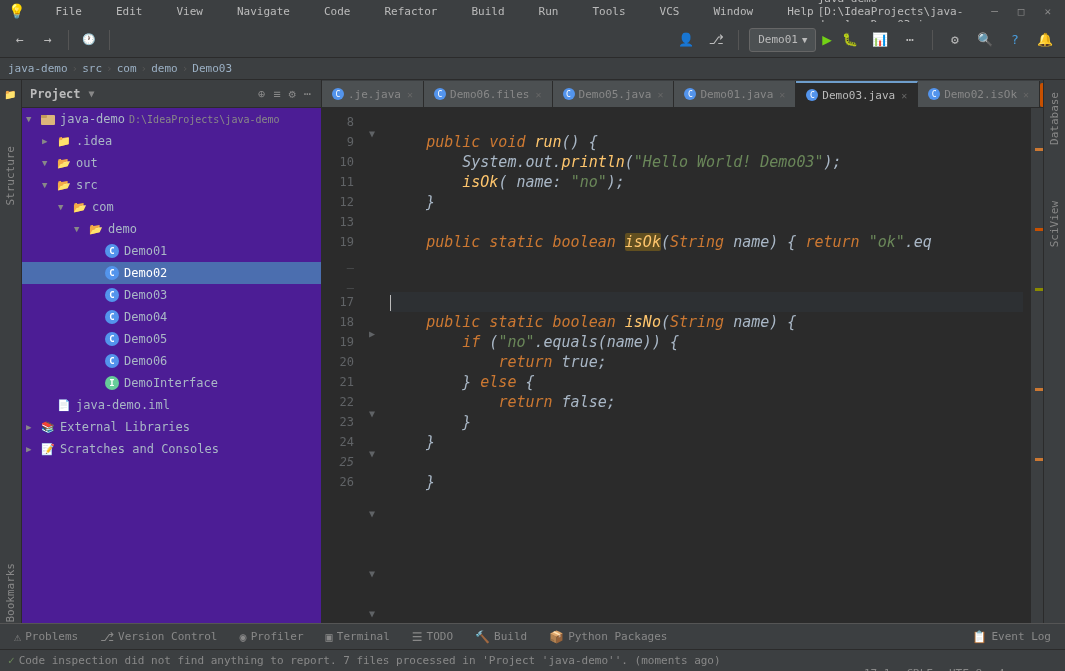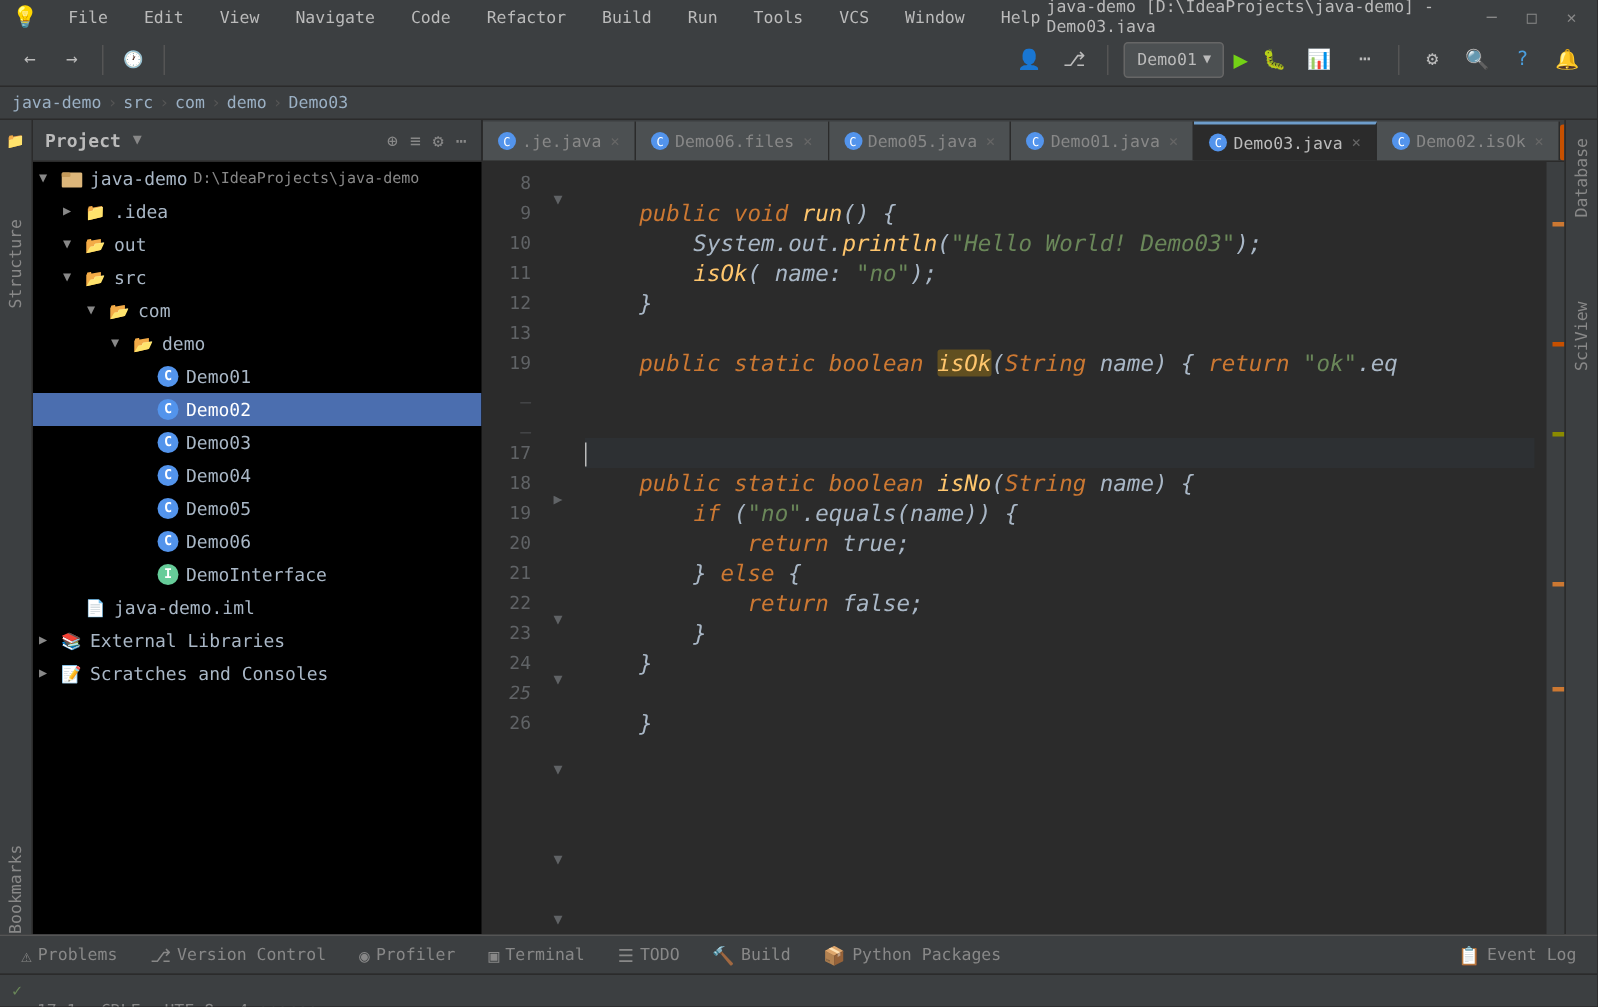--- a/index.html
+++ b/index.html
@@ -23,21 +23,21 @@
       align-items: center;
       padding: 0 8px;
       font-size: 11px;
       color: #bbbbbb;
       justify-content: space-between;
       flex-shrink: 0;
     }
     #title-bar-left { display: flex; align-items: center; gap: 16px; }
     #title-bar-center { color: #bbbbbb; font-size: 11px; }
     #title-bar-right { display: flex; gap: 8px; }
-    .title-menu-item { cursor: pointer; padding: 0 4px; }
+    .title-menu-item { cursor: pointer; padding: 0 4px; margin-left: 10px; }
 
     
     #toolbar {
       background: #3c3f41;
       height: 36px;
       display: flex;
       align-items: center;
       padding: 0 8px;
       gap: 4px;
       flex-shrink: 0;
@@ -97,21 +97,21 @@
       padding-top: 4px;
       gap: 2px;
       flex-shrink: 0;
       border-right: 1px solid #2b2b2b;
     }
     .side-icon { width: 20px; height: 20px; color: #888; display: flex; align-items: center; justify-content: center; cursor: pointer; font-size: 10px; }
 
     
     #project-panel {
       width: 300px;
-      background: #000000;
+      background: #4c1d95;
       display: flex;
       flex-direction: column;
       flex-shrink: 0;
       border-right: 1px solid #2b2b2b;
     }
     #project-header {
       height: 28px;
       display: flex;
       align-items: center;
       padding: 0 8px;
@@ -657,17 +657,18 @@
   <div style="margin-left:auto;">
     <div class="bottom-tab">
       <span class="bottom-tab-icon">📋</span>
       <span>Event Log</span>
     </div>
   </div>
 </div>
 
 <div id="status-bar">
   <span style="color:#6a8759;">✓</span>
+  <span id="status-message">Code inspection did not find anything to report. 7 files processed in 'Project 'java-demo''. (moments ago)</span>
   <span class="status-item">17:1</span>
   <span class="status-item">CRLF</span>
   <span class="status-item">UTF-8</span>
   <span class="status-item">4 spaces</span>
 </div>
 
 </body></html>

